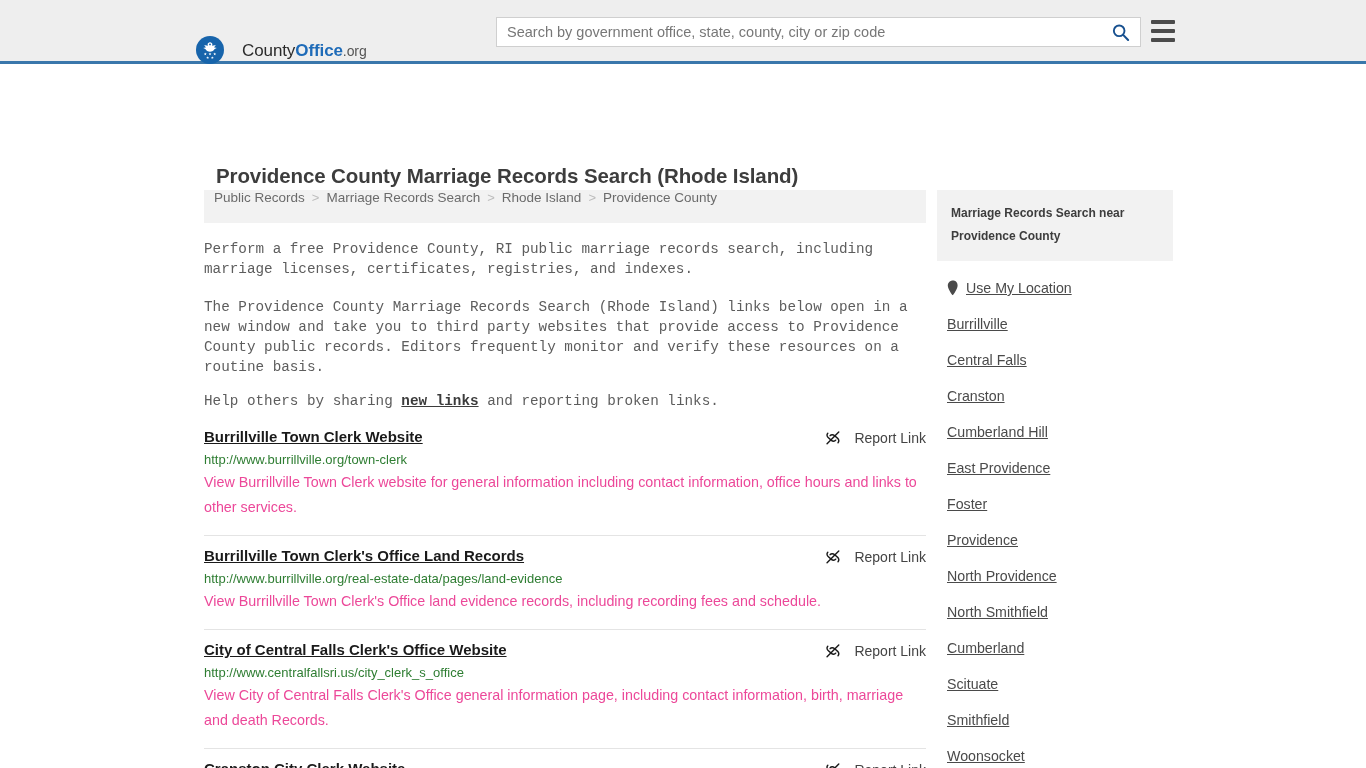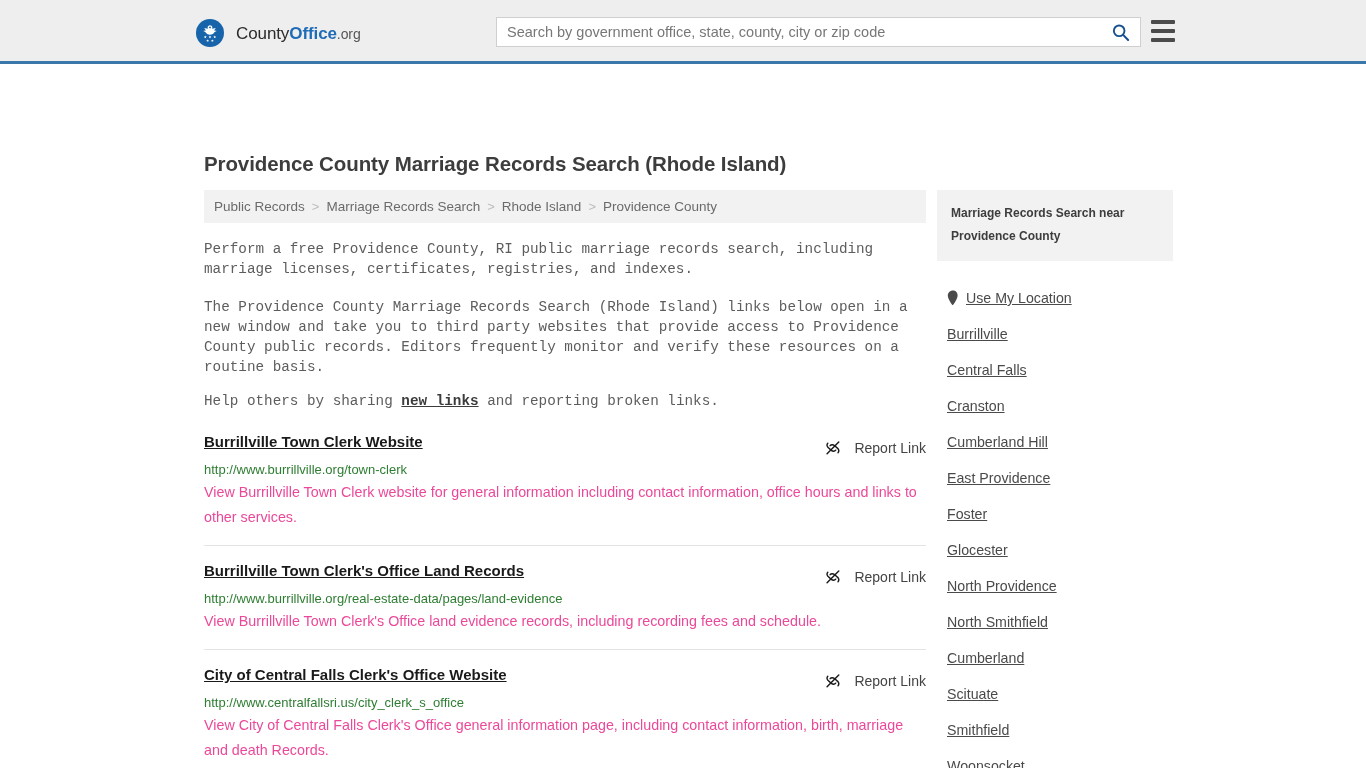--- a/index.html
+++ b/index.html
@@ -20,24 +20,24 @@
     height: 64px;
     background: #eeeeee;
     border-bottom: 3px solid #3a77ab;
     position: relative;
     display: flex;
     align-items: center;
   }
   .brand {
     position: absolute;
     left: 196px;
-    top: 19px;
-    display: flex;
-    align-items: center;
-    gap: 12px;
+    top: 36px;
+    display: flex;
+    align-items: center;
+    gap: 18px;
     text-decoration: none;
   }
   .brand-mark {
     width: 28px;
     height: 28px;
     flex: 0 0 28px;
     display: block;
   }
   .brand-text {
     font-size: 17px;
@@ -109,21 +109,21 @@
     position: relative;
   }
 
   .page-title {
     position: absolute;
     left: 204px;
     top: 88px;
     font-size: 20.5px;
     font-weight: bold;
     color: #3d3d3d;
-    margin: 0;
+    margin: 12px;
     letter-spacing: -0.1px;
   }
 
   .main-col {
     position: absolute;
     left: 204px;
     top: 126px;
     width: 722px;
   }
   .side-col {
@@ -131,21 +131,20 @@
     left: 937px;
     top: 126px;
     width: 236px;
   }
 
   
   .breadcrumb {
     background: #f2f2f2;
     height: 33px;
     display: flex;
-    align-items: center;
     padding: 0 10px;
     font-size: 13.5px;
     white-space: nowrap;
     overflow: hidden;
   }
   .breadcrumb a {
     color: #6b6b6b;
     text-decoration: none;
   }
   .breadcrumb .crumb-last { color: #6b6b6b; }
@@ -190,21 +189,21 @@
     text-decoration: underline;
     line-height: 20px;
     margin: 0;
     cursor: pointer;
   }
   .report-link {
     display: flex;
     align-items: center;
     gap: 12px;
     flex: 0 0 auto;
-    margin-top: 12px;
+    margin-top: 2px;
     cursor: pointer;
     text-decoration: none;
     padding-left: 20px;
   }
   .report-link-label {
     font-size: 14px;
     color: #444444;
     white-space: nowrap;
   }
   .result-url {
@@ -227,21 +226,21 @@
     background: #f2f2f2;
     padding: 12px 14px 13px 14px;
     font-size: 12px;
     font-weight: bold;
     line-height: 23px;
     color: #3d3d3d;
   }
   .side-list { padding: 0 0 0 10px; margin-top: 9px; }
   .side-item {
     display: flex;
-    align-items: flex-end;
+    align-items: center;
     gap: 7px;
     height: 36px;
   }
   .side-item a {
     font-size: 14.2px;
     color: #4a4a4a;
     text-decoration: underline;
     white-space: nowrap;
   }
   .pin-icon { width: 12px; height: 16px; display: block; flex: 0 0 12px; }
@@ -397,21 +396,21 @@
       <div class="side-item">
         <a href="#">Cumberland Hill</a>
       </div>
       <div class="side-item">
         <a href="#">East Providence</a>
       </div>
       <div class="side-item">
         <a href="#">Foster</a>
       </div>
       <div class="side-item">
-        <a href="#">Glocester</a>
+        <a href="#">Providence</a>
       </div>
       <div class="side-item">
         <a href="#">North Providence</a>
       </div>
       <div class="side-item">
         <a href="#">North Smithfield</a>
       </div>
       <div class="side-item">
         <a href="#">Cumberland</a>
       </div>

